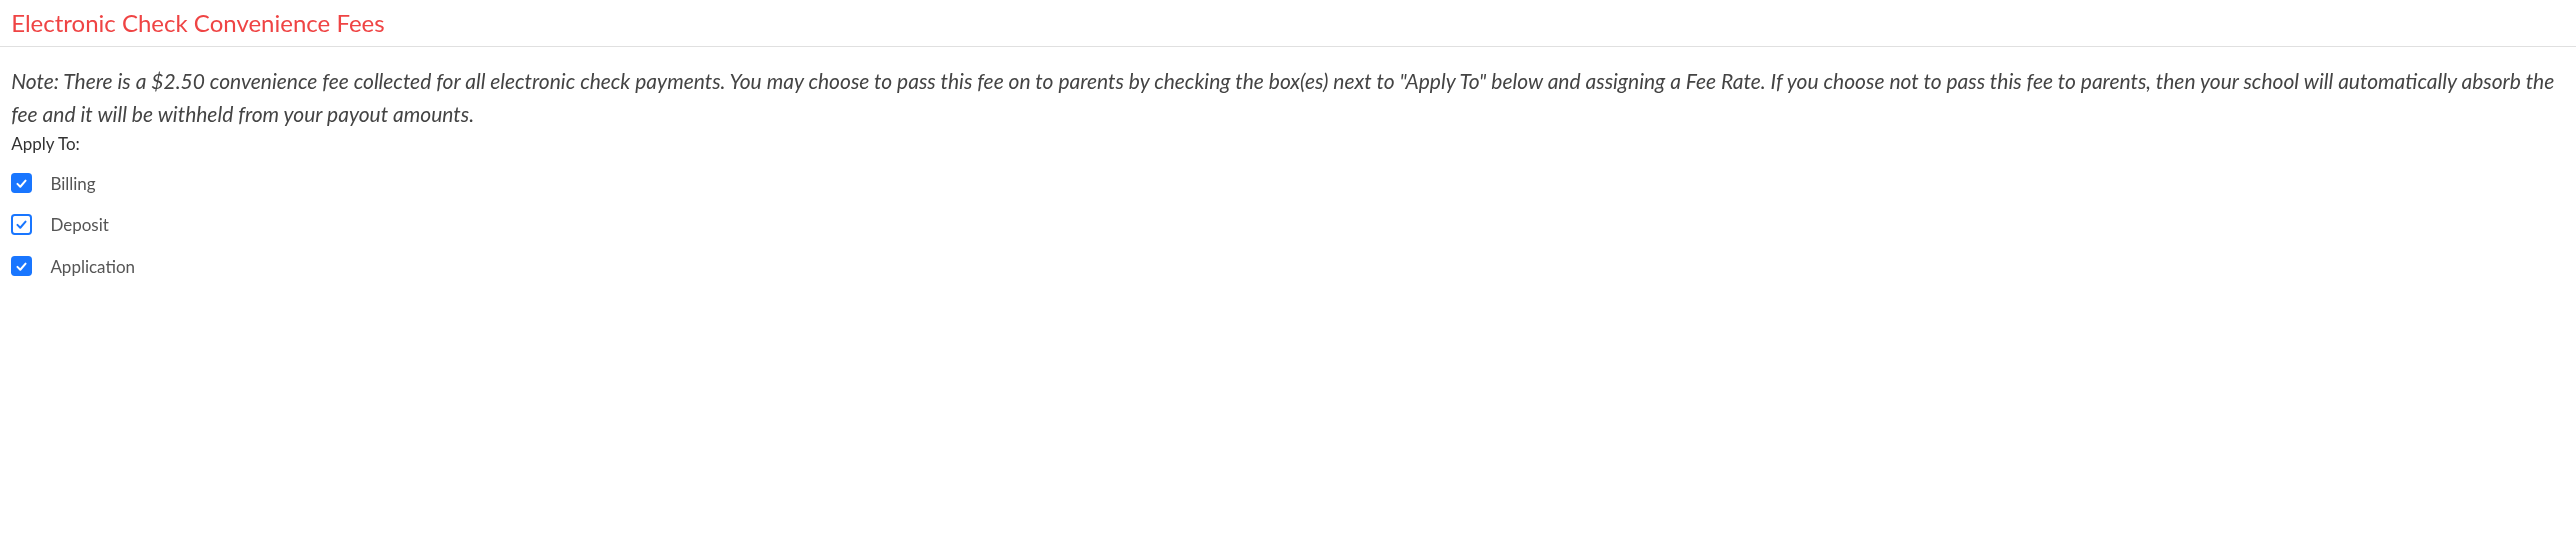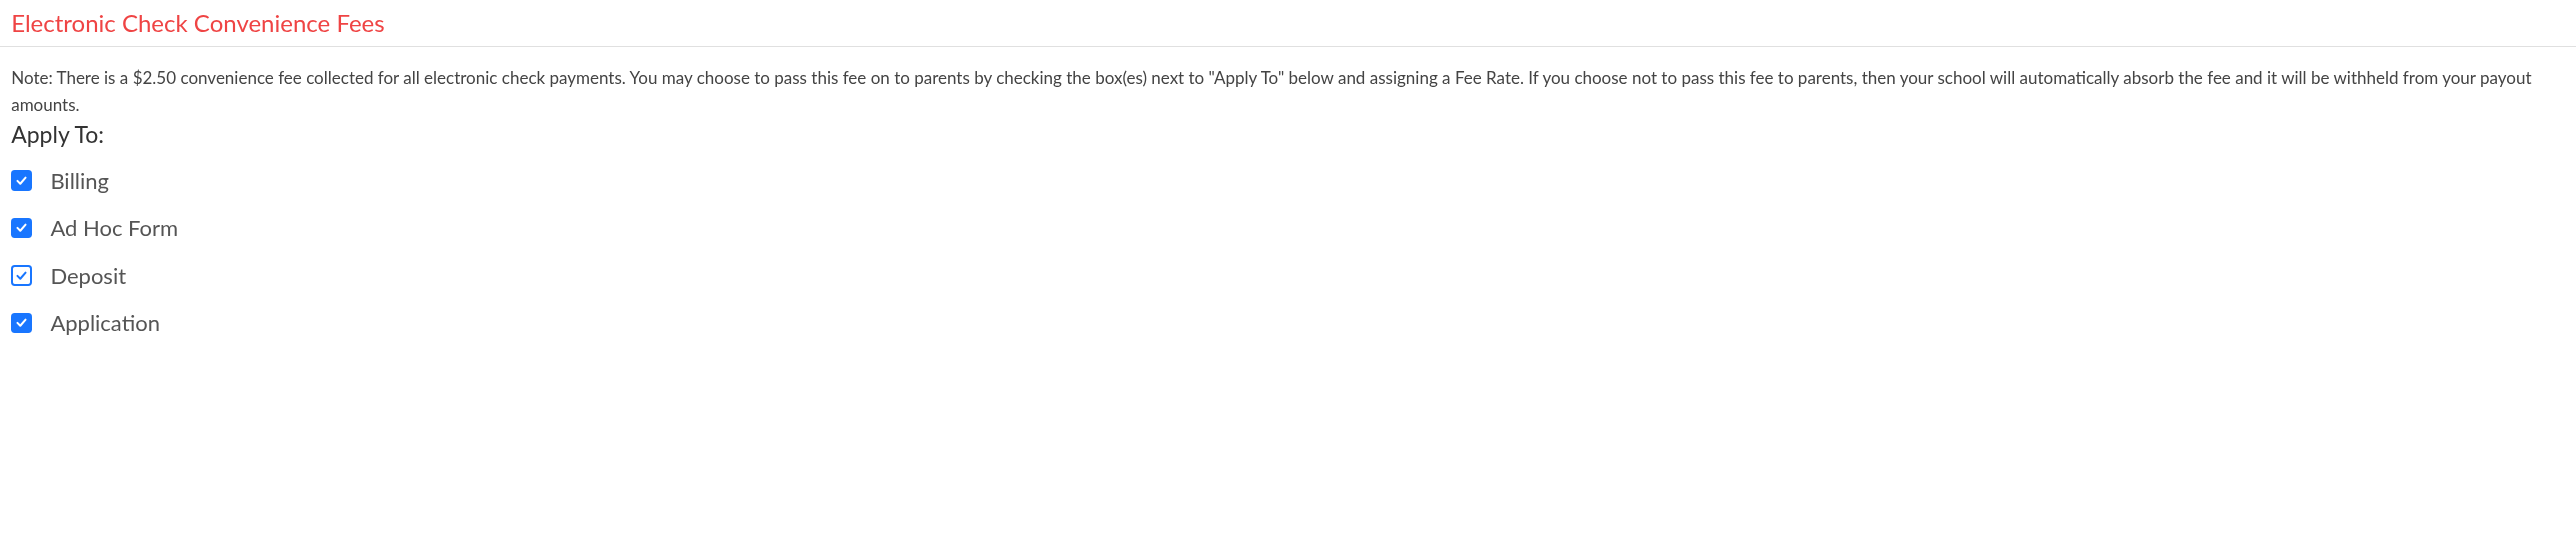--- a/index.html
+++ b/index.html
@@ -18,29 +18,30 @@
       color: #ef4444;
       font-size: 24px;
       font-weight: 400;
       padding: 7.5px 11.2px 9.3px 11.2px;
       border-bottom: 0.9px solid #e0e0e0;
     }
     .content {
       padding: 17px 11.2px 0 11.2px;
     }
     .note {
+      font-style: italic;
       color: #444;
       line-height: 1.6;
-      font-size: 17px;
+      font-size: 21px;
       margin-bottom: 1.9px;
     }
     .apply-label {
       font-style: normal;
       color: #333;
-      font-size: 23px;
+      font-size: 17px;
       margin-bottom: 18.7px;
       margin-top: 0;
     }
     .checkbox-list {
       list-style: none;
       padding: 0;
       margin-top: 17px;
     }
     .checkbox-row {
       display: flex;
@@ -71,48 +72,40 @@
     }
     .cb-checked .check-svg path {
       stroke: #fff;
     }
     .check-svg {
       width: 13px;
       height: 13px;
     }
     .cb-label {
       color: #555;
-      font-size: 22px;
+      font-size: 17px;
     }
   </style>
 </head>
 <body>
 
 <h2 class="section-header">Electronic Check Convenience Fees</h2>
 
 <div class="content">
   <p class="note">Note: There is a $2.50 convenience fee collected for all electronic check payments. You may choose to pass this fee on to parents by checking the box(es) next to "Apply To" below and assigning a Fee Rate. If you choose not to pass this fee to parents, then your school will automatically absorb the fee and it will be withheld from your payout amounts.</p>
   <p class="apply-label">Apply To:</p>
 
   <ul class="checkbox-list">
     <li class="checkbox-row">
       <span class="cb cb-checked">
         <svg class="check-svg" viewBox="0 0 16 16">
           <path d="M3 8.5 L6.5 12 L13 4.5" stroke-width="2.5" fill="none" stroke-linecap="round" stroke-linejoin="round"></path>
         </svg>
       </span>
       <span class="cb-label">Billing</span>
-    </li>
-    <li class="checkbox-row">
-      <span class="cb cb-checked">
-        <svg class="check-svg" viewBox="0 0 16 16">
-          <path d="M3 8.5 L6.5 12 L13 4.5" stroke-width="2.5" fill="none" stroke-linecap="round" stroke-linejoin="round"></path>
-        </svg>
-      </span>
-      <span class="cb-label">Ad Hoc Form</span>
     </li>
     <li class="checkbox-row">
       <span class="cb cb-focused">
         <svg class="check-svg" viewBox="0 0 16 16">
           <path d="M3 8.5 L6.5 12 L13 4.5" stroke-width="2.5" fill="none" stroke-linecap="round" stroke-linejoin="round"></path>
         </svg>
       </span>
       <span class="cb-label">Deposit</span>
     </li>
     <li class="checkbox-row">

